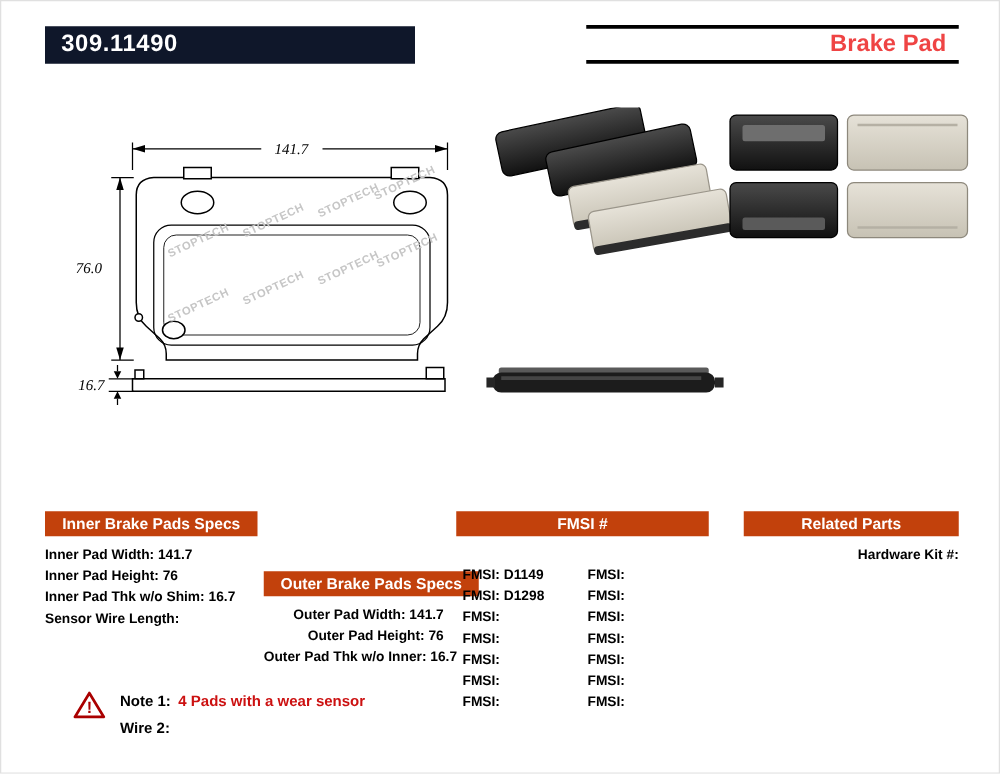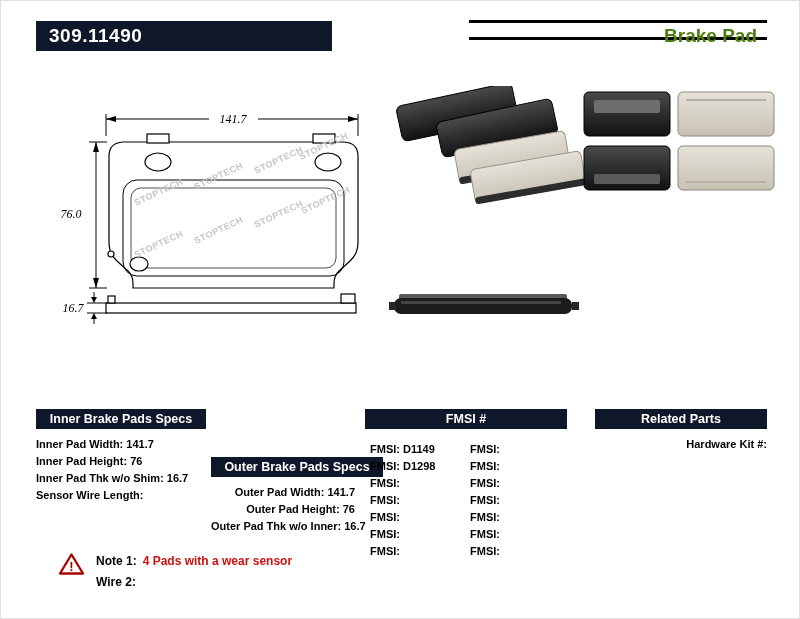--- a/index.html
+++ b/index.html
@@ -8,48 +8,48 @@
     font-family:"Liberation Sans", sans-serif; overflow:hidden;
     border:1px solid #e0e0e0; box-sizing:border-box;
   }
   
   .hdr-left {
     position:absolute; left:35px; top:20px; width:296px; height:30px;
     background:#0f172a; color:#fff; font-size:19px; font-weight:bold;
     line-height:30px; padding-left:13px; box-sizing:border-box; letter-spacing:0.5px;
   }
   .hdr-right {
-    position:absolute; left:468px; top:19px; width:298px; height:20px;
+    position:absolute; left:468px; top:19px; width:298px; height:31px;
     border-top:3px solid #000; border-bottom:3px solid #000; box-sizing:border-box;
-    color:#4d7c0f; font-size:19px; font-weight:bold; line-height:25px;
+    color:#ef4444; font-size:19px; font-weight:bold; line-height:25px;
     text-align:right; padding-right:10px;
   }
   
   .drawing { position:absolute; left:50px; top:95px; width:345px; height:245px; }
   .photos  { position:absolute; left:385px; top:85px; width:395px; height:120px; }
   .edgephoto { position:absolute; left:388px; top:283px; width:190px; height:42px; }
   .dim { font:italic 12px "Liberation Serif", serif; fill:#000; }
   .wm  { font:bold 9px "Liberation Sans", sans-serif; fill:#c6c6c6; letter-spacing:0.5px; }
   .dln { stroke:#000; stroke-width:1; }
   .out { stroke:#000; stroke-width:1.2; fill:#fff; }
   
   .tcol { position:absolute; top:408px; }
   .tcol.c1 { left:35px;  width:170px; }
   .tcol.c2 { left:210px; width:172px;margin-top:48px; }
   .tcol.c3 { left:364px; width:202px; }
   .tcol.c4 { left:594px; width:172px; }
   .thead {
-    background:#0f172a; color:#fff; font-weight:bold; font-size:12.5px;
+    background:#c2410c; color:#fff; font-weight:bold; font-size:12.5px;
     text-align:center; height:20px; line-height:20px;
   }
   .trows { padding-top:7px; }
   .spec-row { font-size:11px; font-weight:bold; line-height:17px; white-space:nowrap; color:#000; }
   .c1 .spec-row { text-align:left; padding-right:5px; }
   .c2 .spec-row { text-align:right; padding-right:28px; }
-  .fmsi-cols { display:flex; padding-top:12px; }
+  .fmsi-cols { display:flex; padding-top:23px; }
   .fmsi-col { width:100px; padding-left:5px; box-sizing:border-box; }
   .c4 .spec-row { text-align:right; padding-left:8px; }
   
   .warn { position:absolute; left:57px; top:551px; width:27px; height:24px; }
   .note-line1 { position:absolute; left:95px; top:553px; font-size:12px; font-weight:bold; }
   .note-line2 { position:absolute; left:95px; top:574px; font-size:12px; font-weight:bold; }
   .note-red { color:#cc1111; margin-left:6px; }
 </style>
 </head>
 <body>

